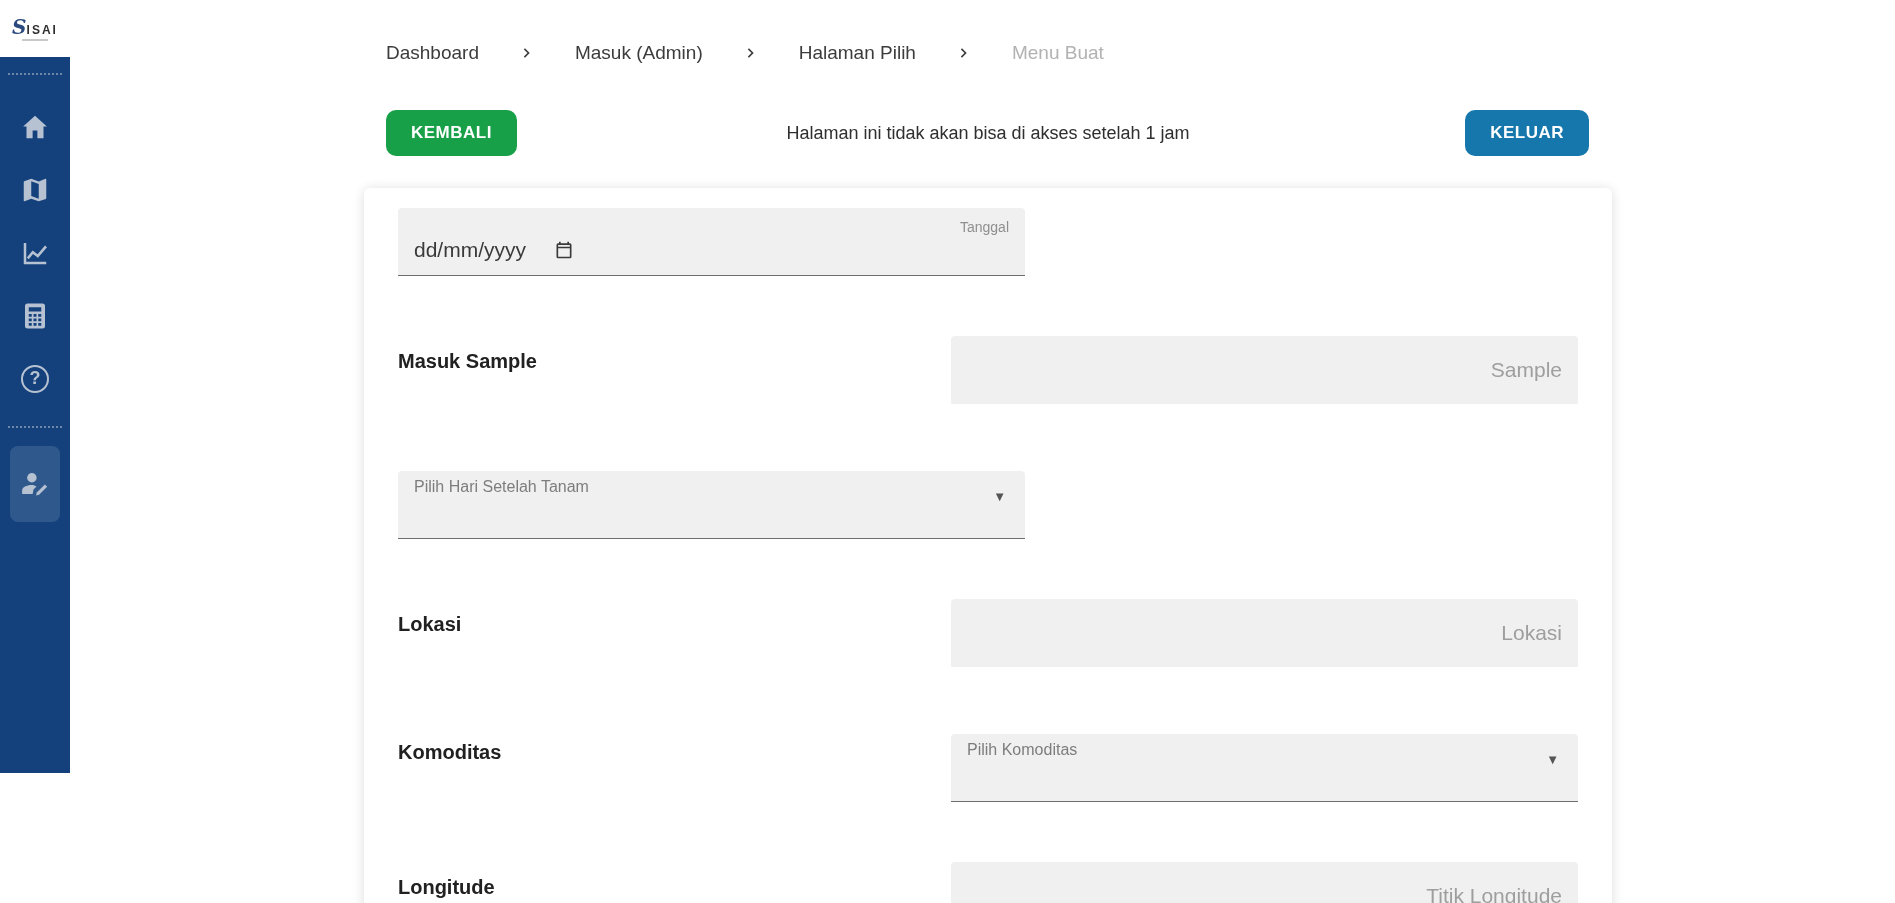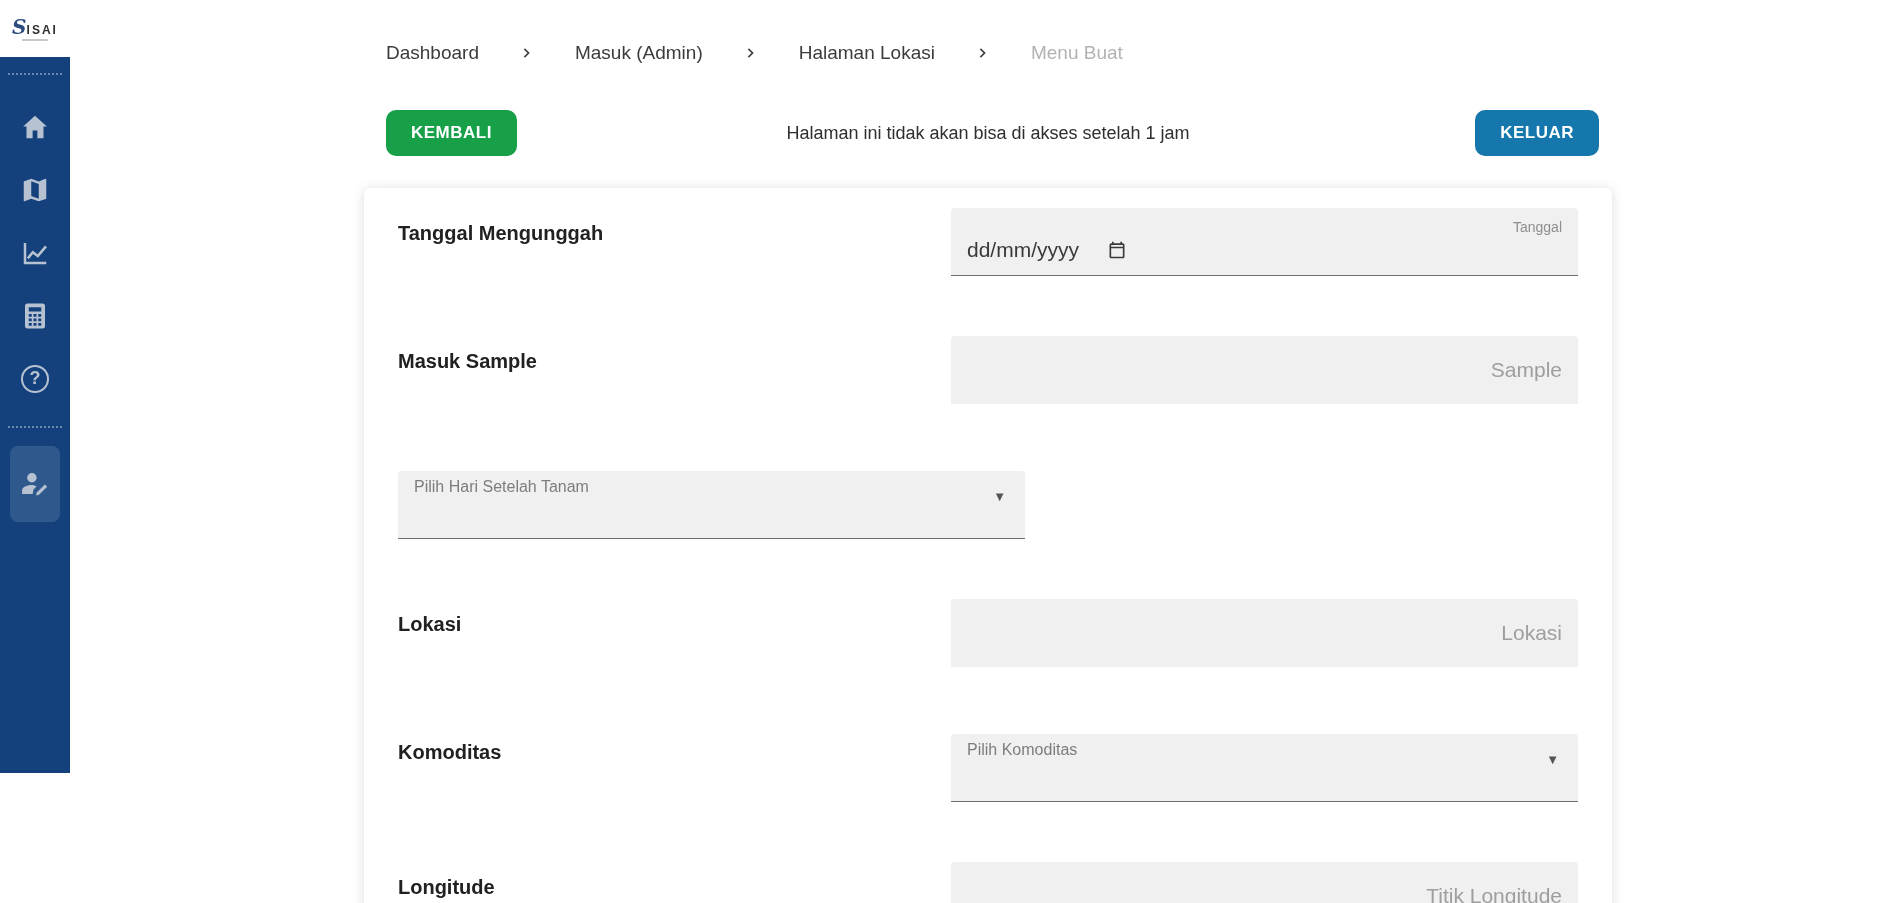--- a/index.html
+++ b/index.html
@@ -28,21 +28,21 @@
   .breadcrumb { position:absolute; left:316px; top:42px; display:flex; align-items:center;
     font-size:19px; color:#3c3c3c;gap:23px; }
   .crumb { cursor:pointer; }
   .crumb.muted { color:#b2b2b2; cursor:default; }
   .crumb-sep { width:18px; height:18px; margin:0 16px; fill:#3c3c3c; }
 
   .header-row { position:absolute; left:294px; top:110px; width:1248px; height:46px; }
   .btn { border:none; color:#ffffff; font-weight:bold; font-size:17px; letter-spacing:0.5px;
     padding:13px 25px; border-radius:10px; cursor:pointer; font-family:"Liberation Sans", sans-serif; }
   .btn-back { position:absolute; left:22px; top:0; background:#18A049; }
-  .btn-exit { position:absolute; right:13px; top:0; background:#1577AB; }
+  .btn-exit { position:absolute; right:23px; top:0; background:#1577AB; }
   .notice { position:absolute; left:50%; top:50%; transform:translate(-50%,-50%);
     font-size:18px; color:#2f2f2f; white-space:nowrap; }
 
   .card { position:absolute; left:294px; top:188px; width:1248px; height:760px;
     background:#ffffff; border-radius:6px; box-shadow:0 1px 12px rgba(0,0,0,0.14);
     padding:20px 34px 0 34px; }
   .f-row { display:flex; margin-bottom:60px; }
   .f-label { flex:1; font-size:20px; font-weight:bold; color:#212121; padding-top:14px; }
   .f-control { width:627px; position:relative; }
   .box { width:627px; height:68px; background:#f0f0f0; border-bottom:1px solid #6f6f6f;
@@ -122,37 +122,36 @@
 
   <div class="breadcrumb">
     <span class="crumb">Dashboard</span>
     <svg class="crumb-sep" viewBox="0 0 24 24">
         <path d="M9.3 5.7l6.3 6.3-6.3 6.3-1.5-1.5 4.8-4.8-4.8-4.8z"></path>
       </svg>
     <span class="crumb">Masuk (Admin)</span>
     <svg class="crumb-sep" viewBox="0 0 24 24">
         <path d="M9.3 5.7l6.3 6.3-6.3 6.3-1.5-1.5 4.8-4.8-4.8-4.8z"></path>
       </svg>
-    <span class="crumb">Halaman Lokasi</span>
+    <span class="crumb">Halaman Pilih</span>
     <svg class="crumb-sep" viewBox="0 0 24 24">
         <path d="M9.3 5.7l6.3 6.3-6.3 6.3-1.5-1.5 4.8-4.8-4.8-4.8z"></path>
       </svg>
     <span class="crumb muted">Menu Buat</span>
   </div>
 
   <div class="header-row">
     <button class="btn btn-back">KEMBALI</button>
     <div class="notice">Halaman ini tidak akan bisa di akses setelah 1 jam</div>
     <button class="btn btn-exit">KELUAR</button>
   </div>
 
   <div class="card">
 
     <div class="f-row">
-      <div class="f-label">Tanggal Mengunggah</div>
       <div class="f-control">
         <div class="box date-box">
           <div class="date-inner-label">Tanggal</div>
           <div class="date-value-row">
             <span>dd/mm/yyyy</span>
             <svg class="cal-icon" viewBox="0 0 24 24">
               <path d="M19 4h-1V2h-2v2H8V2H6v2H5a2 2 0 0 0-2 2v14a2 2 0 0 0 2 2h14a2 2 0 0 0 2-2V6a2 2 0 0 0-2-2zm0 16H5V10h14zM5 8V6h14v2z"></path>
             </svg>
           </div>
         </div>

